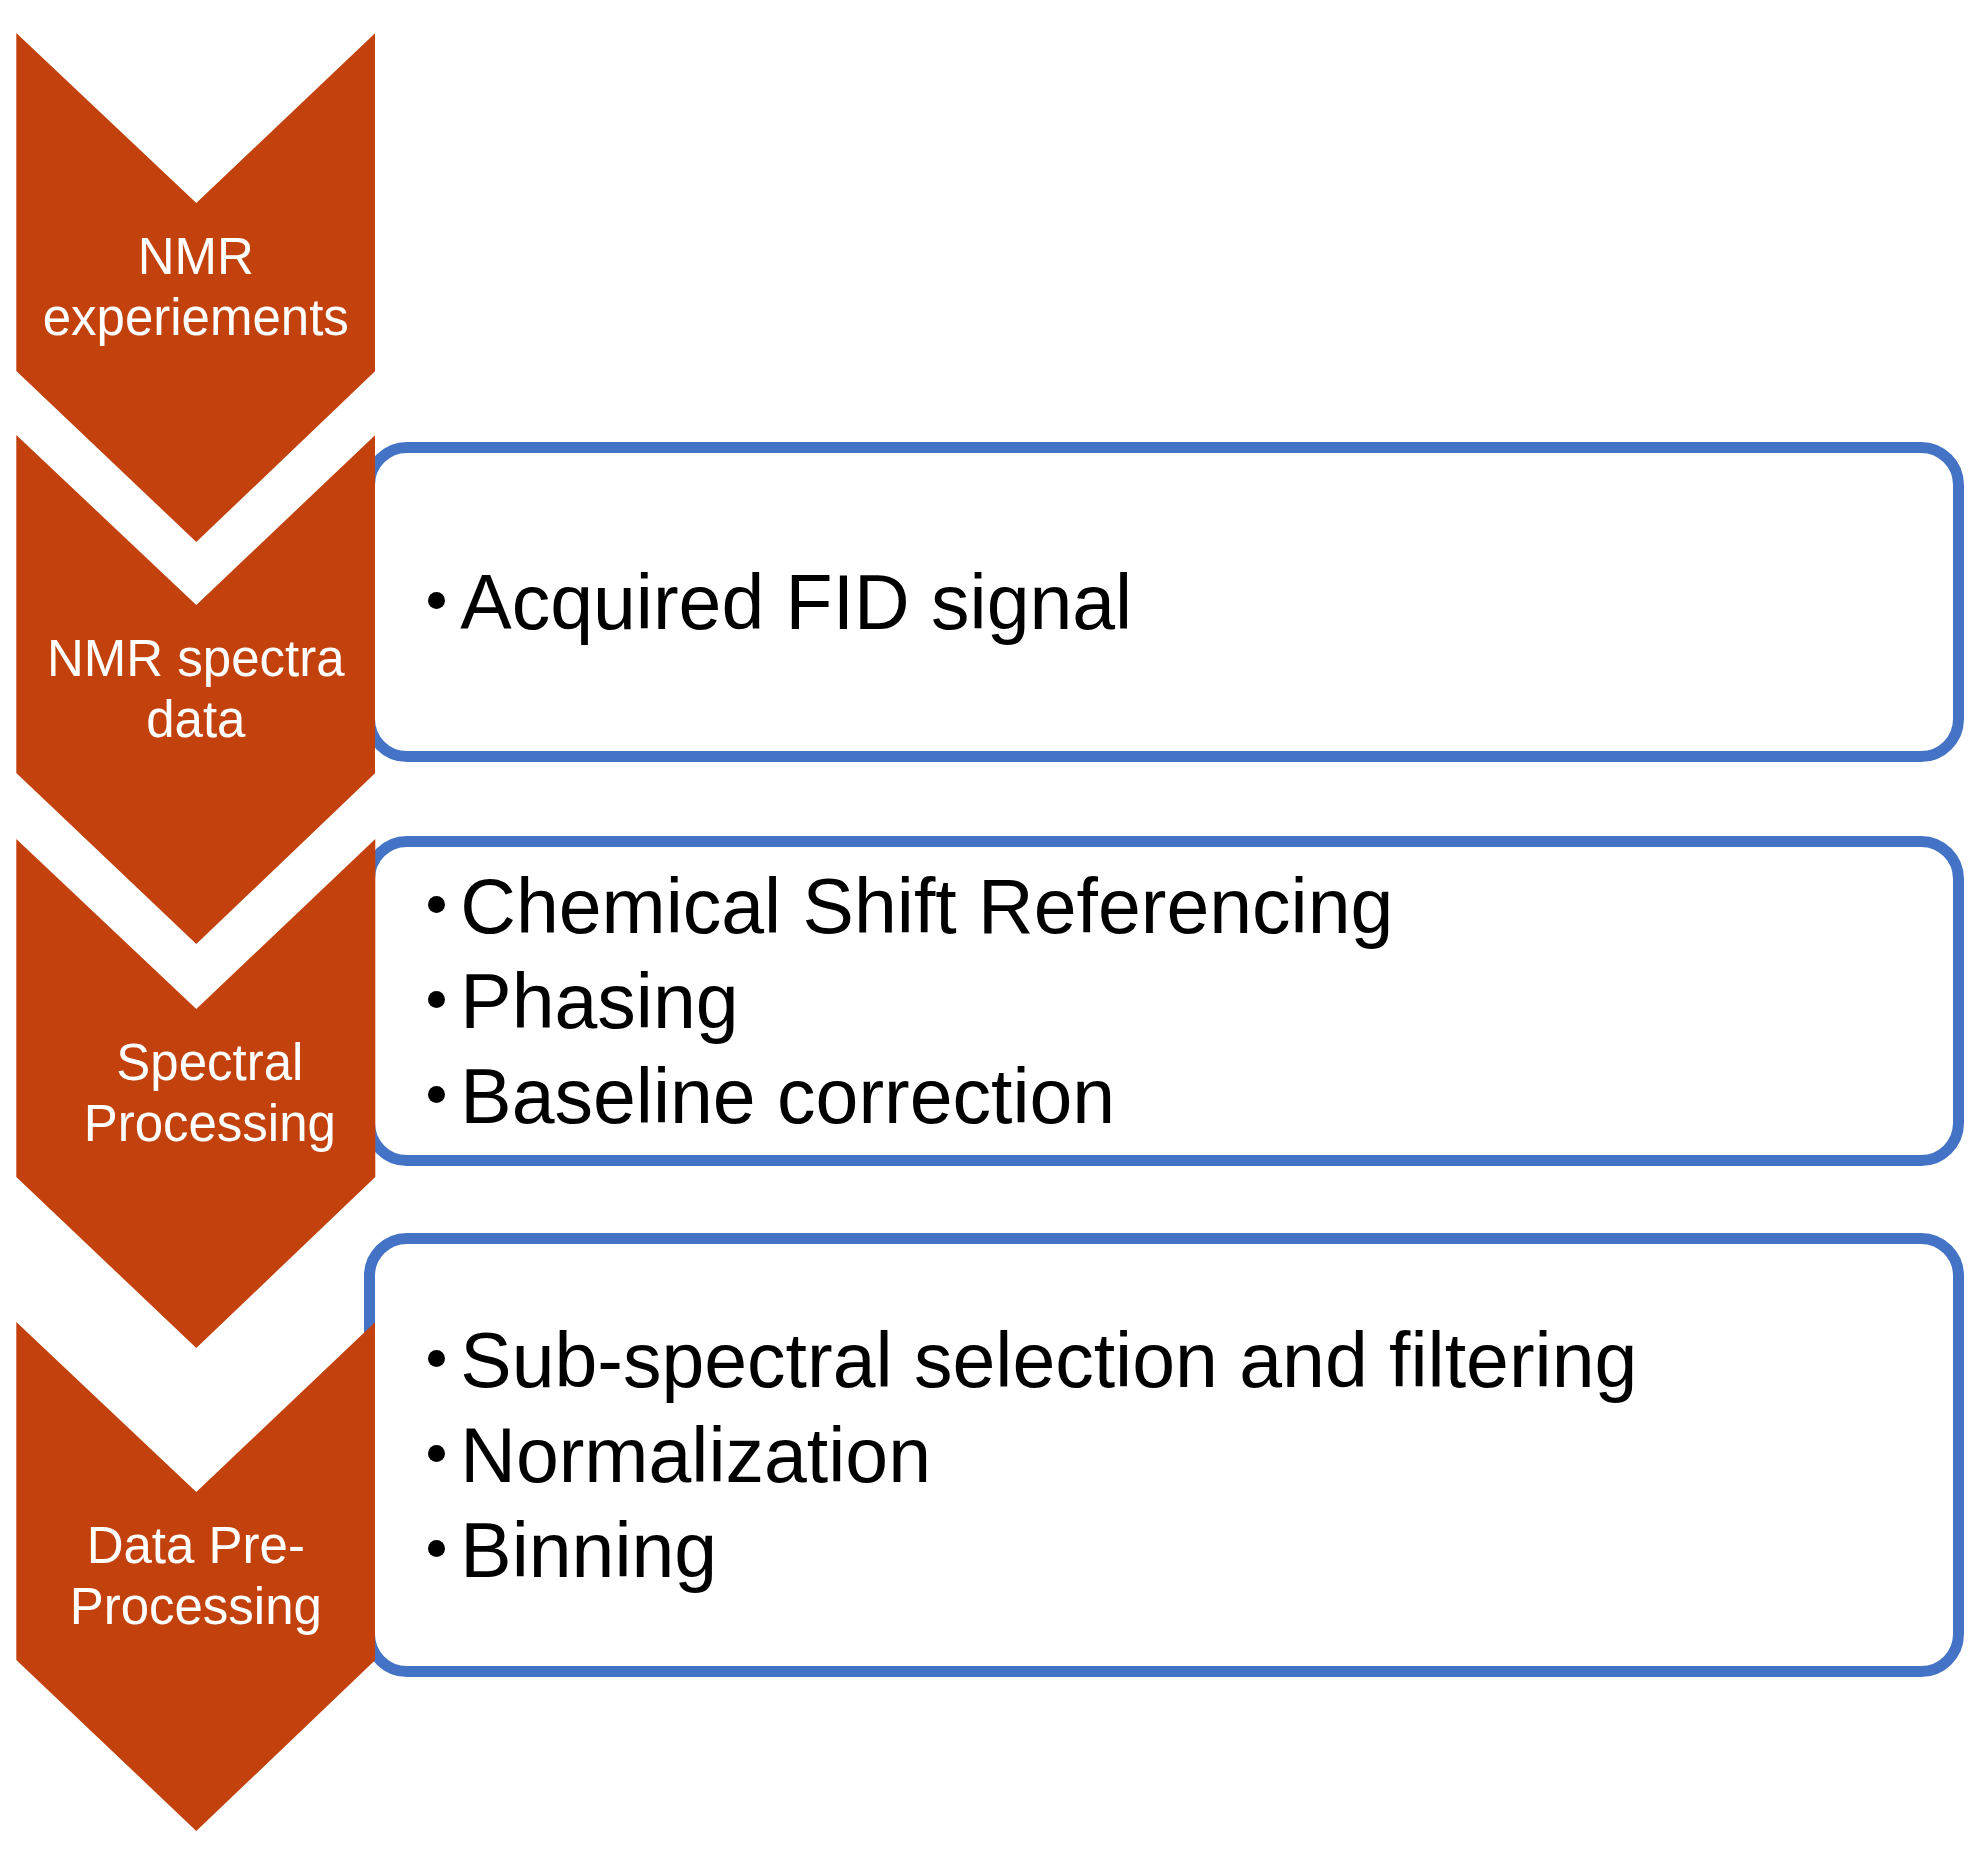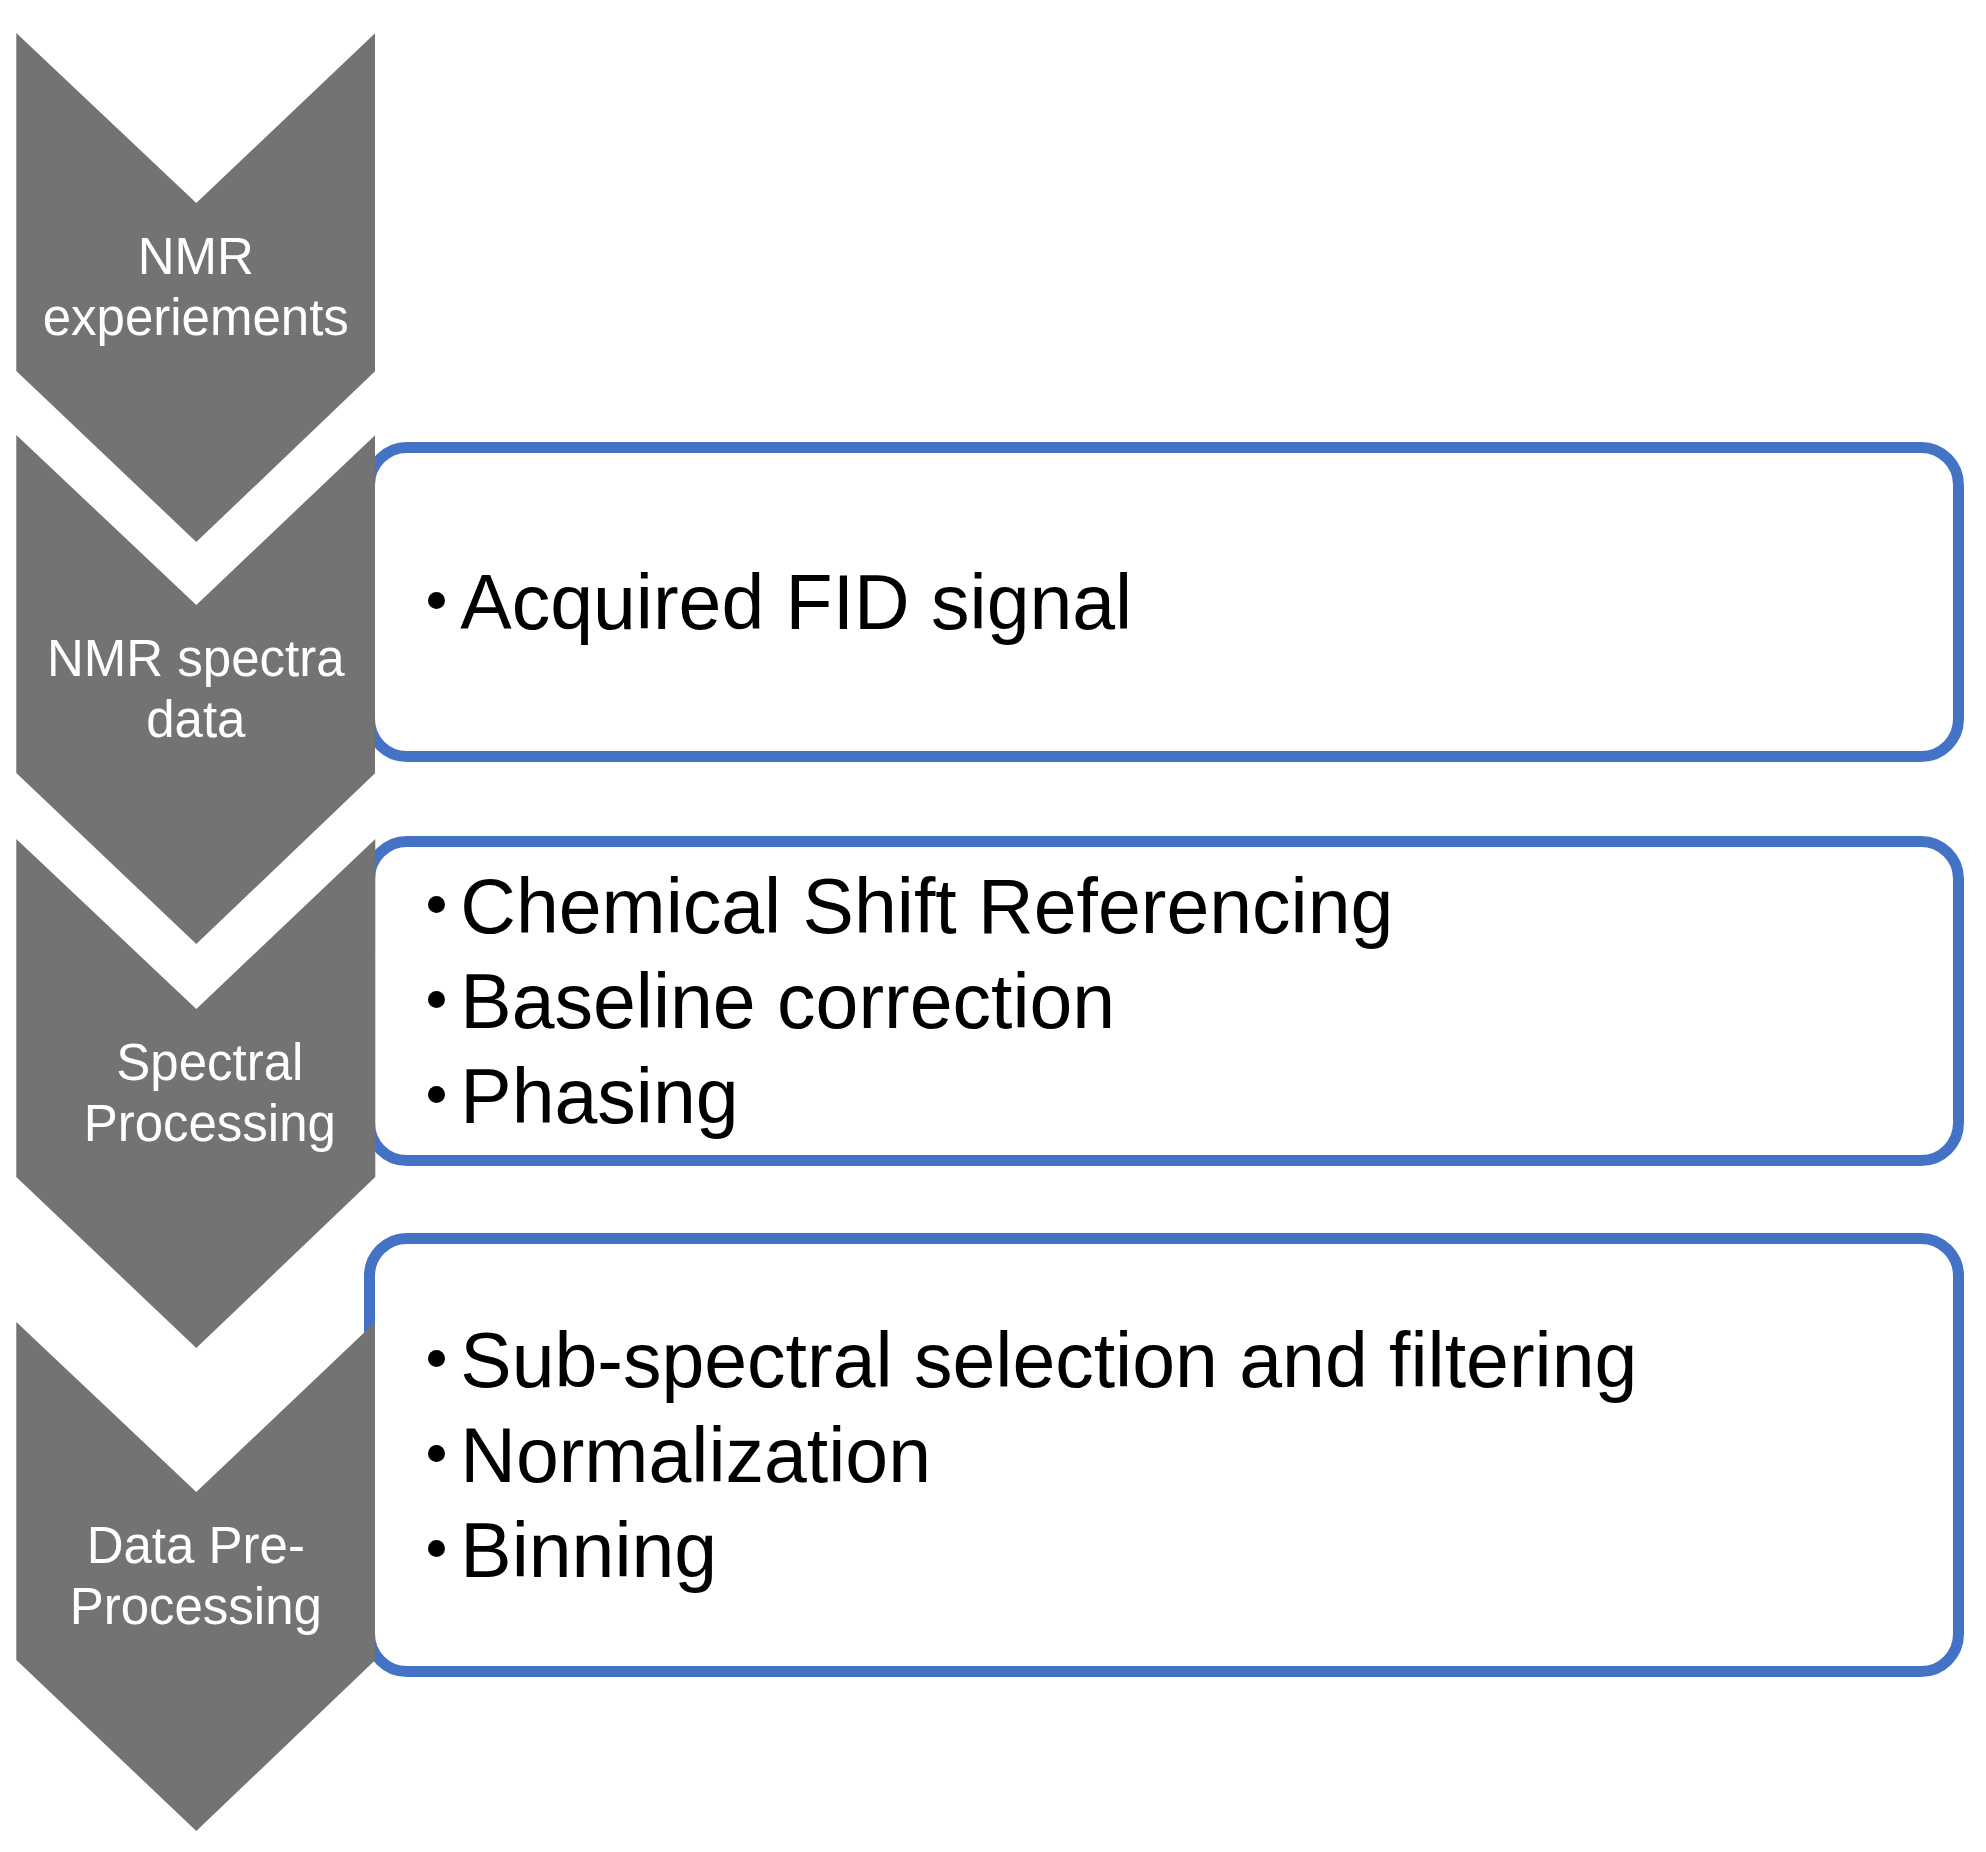--- a/index.html
+++ b/index.html
@@ -53,21 +53,21 @@
     margin-top: 37px;
     margin-right: 15.3px;
   }
 
   
   .chev {
     position: absolute;
     left: 16.3px;
     width: 359px;
     height: 509px;
-    background: #737373;
+    background: #c2410c;
     clip-path: polygon(0 0, 180px 170px, 359px 0, 359px 338px, 180px 509px, 0 338px);
   }
   .chev-1 { top: 33px; }
   .chev-2 { top: 435px; }
   .chev-3 { top: 839px; padding-left: 28px; }
   .chev-4 { top: 1322px; }
 
   .chev-label {
     position: absolute;
     top: 170px;
@@ -98,25 +98,25 @@
     </div>
   </section>
 
   <section class="panel panel-3">
     <div class="bullet">
       <span class="dot"></span>
       <span>Chemical Shift Referencing</span>
     </div>
     <div class="bullet">
       <span class="dot"></span>
-      <span>Baseline correction</span>
+      <span>Phasing</span>
     </div>
     <div class="bullet">
       <span class="dot"></span>
-      <span>Phasing</span>
+      <span>Baseline correction</span>
     </div>
   </section>
 
   <section class="panel panel-4">
     <div class="bullet">
       <span class="dot"></span>
       <span>Sub-spectral selection and filtering</span>
     </div>
     <div class="bullet">
       <span class="dot"></span>

